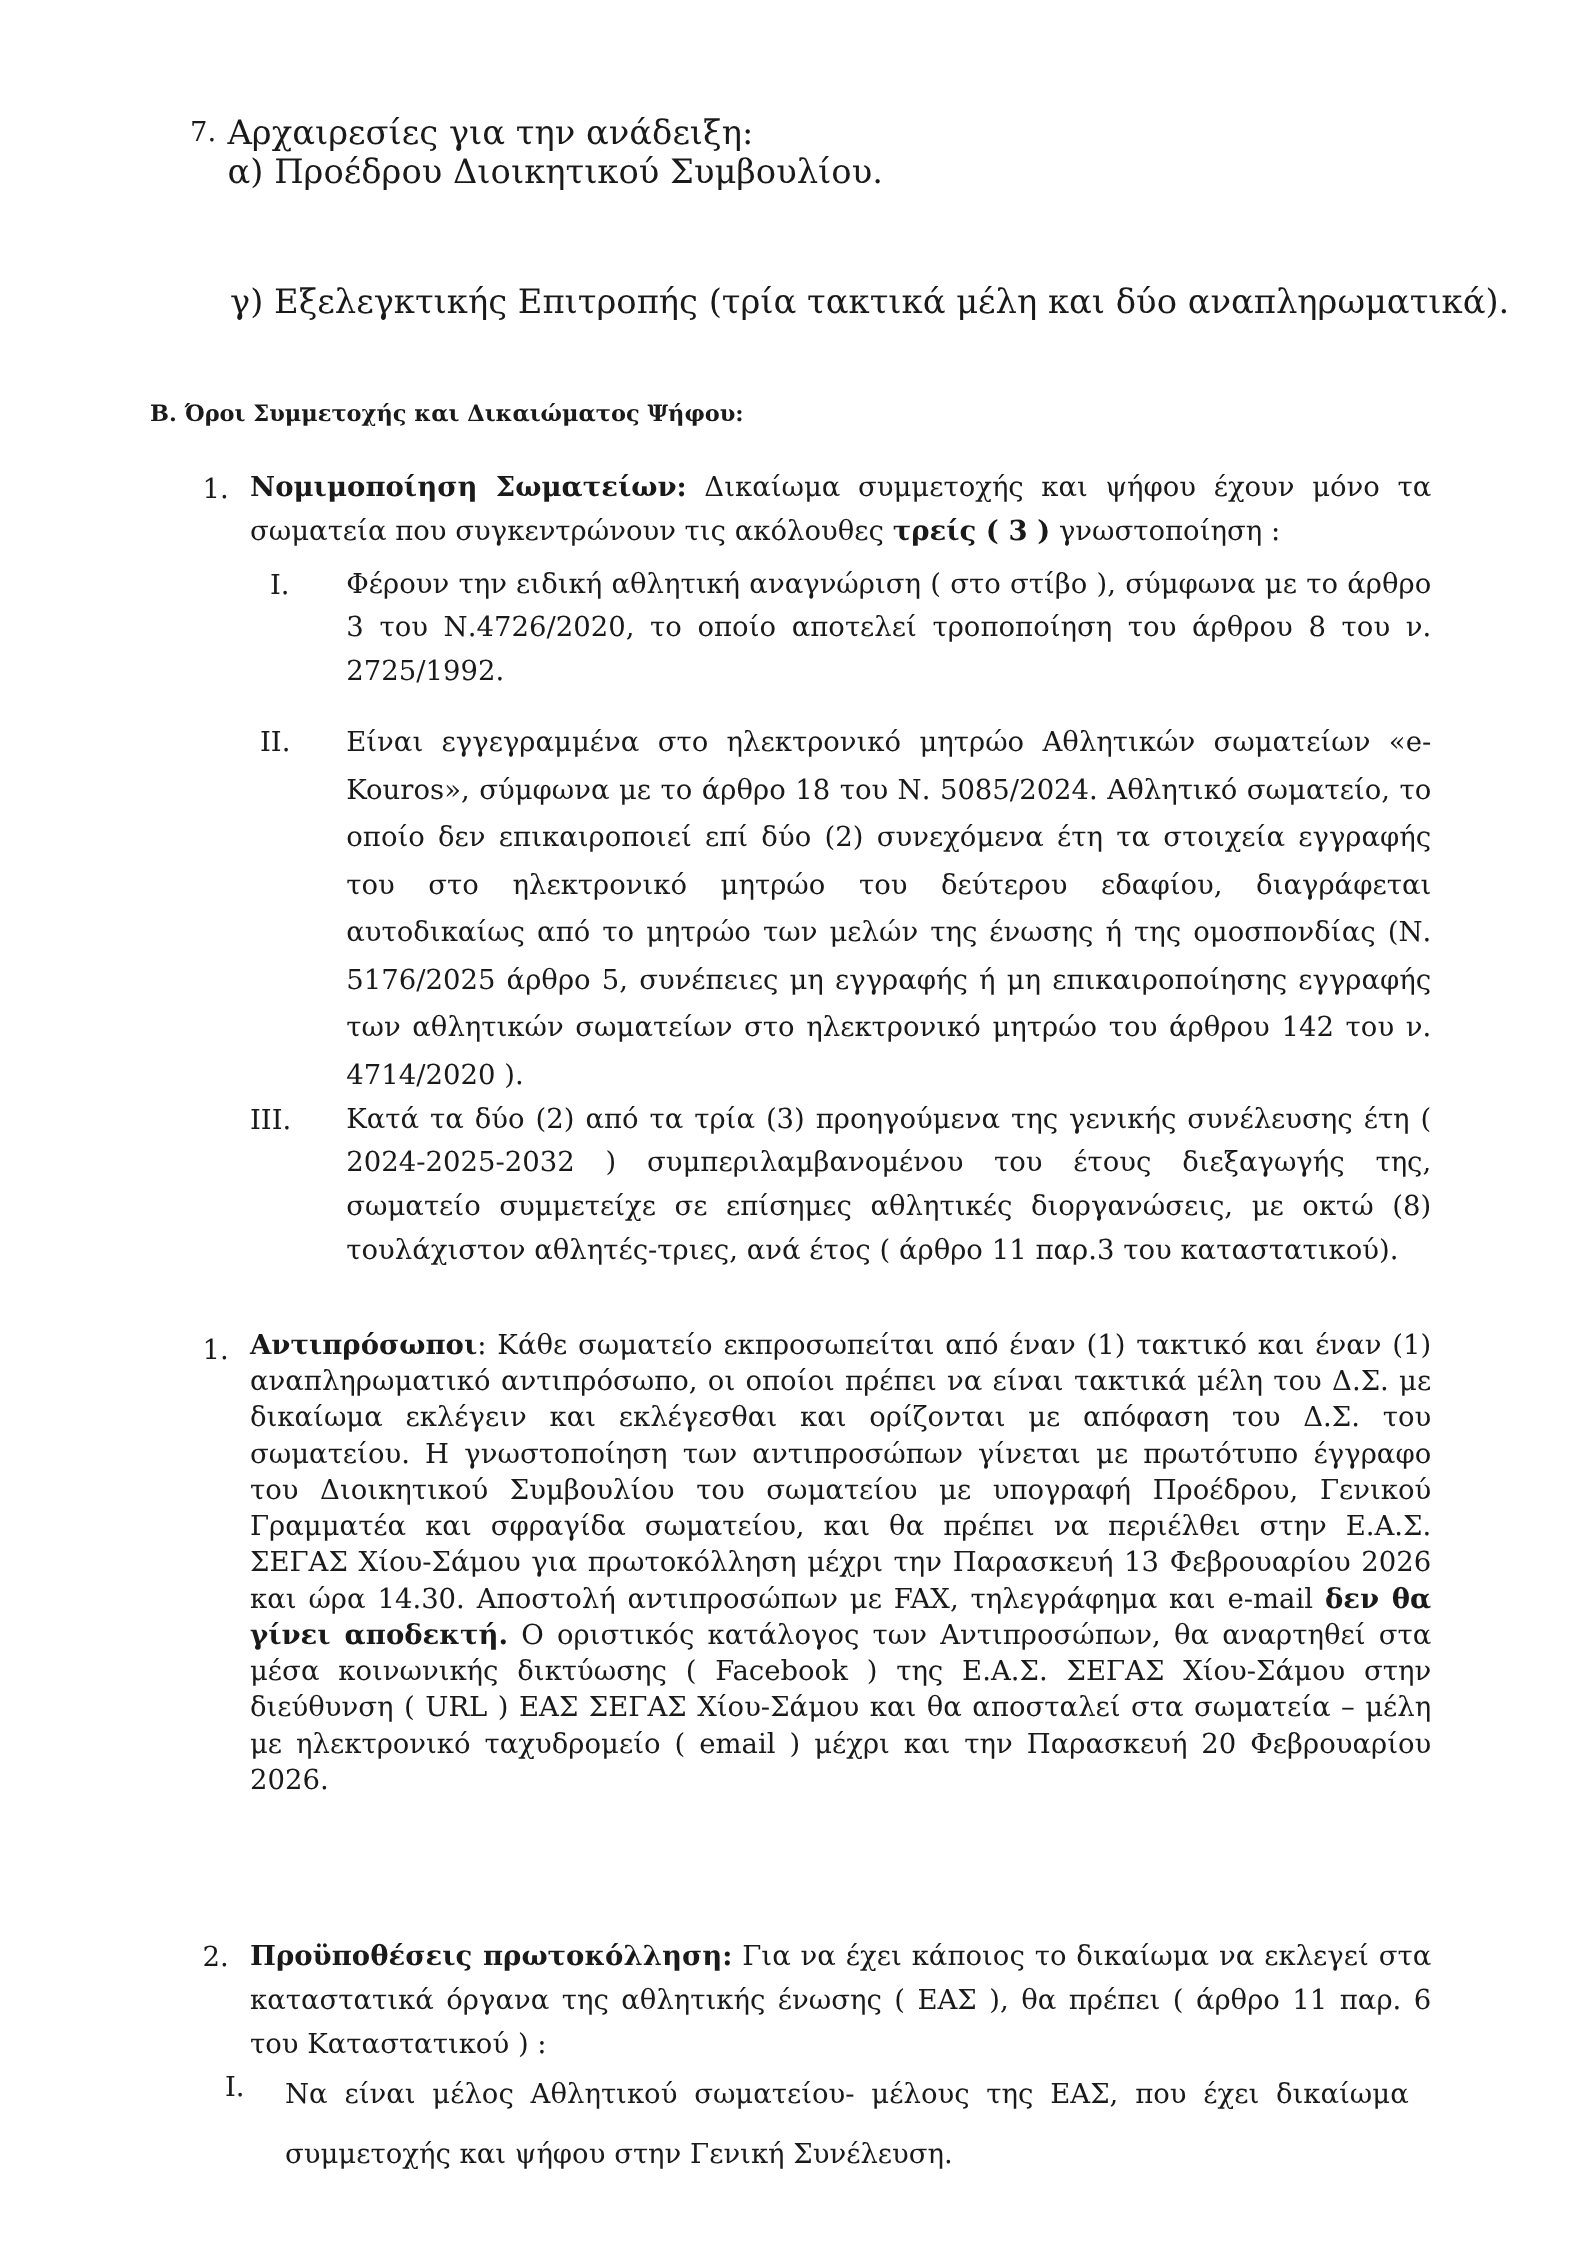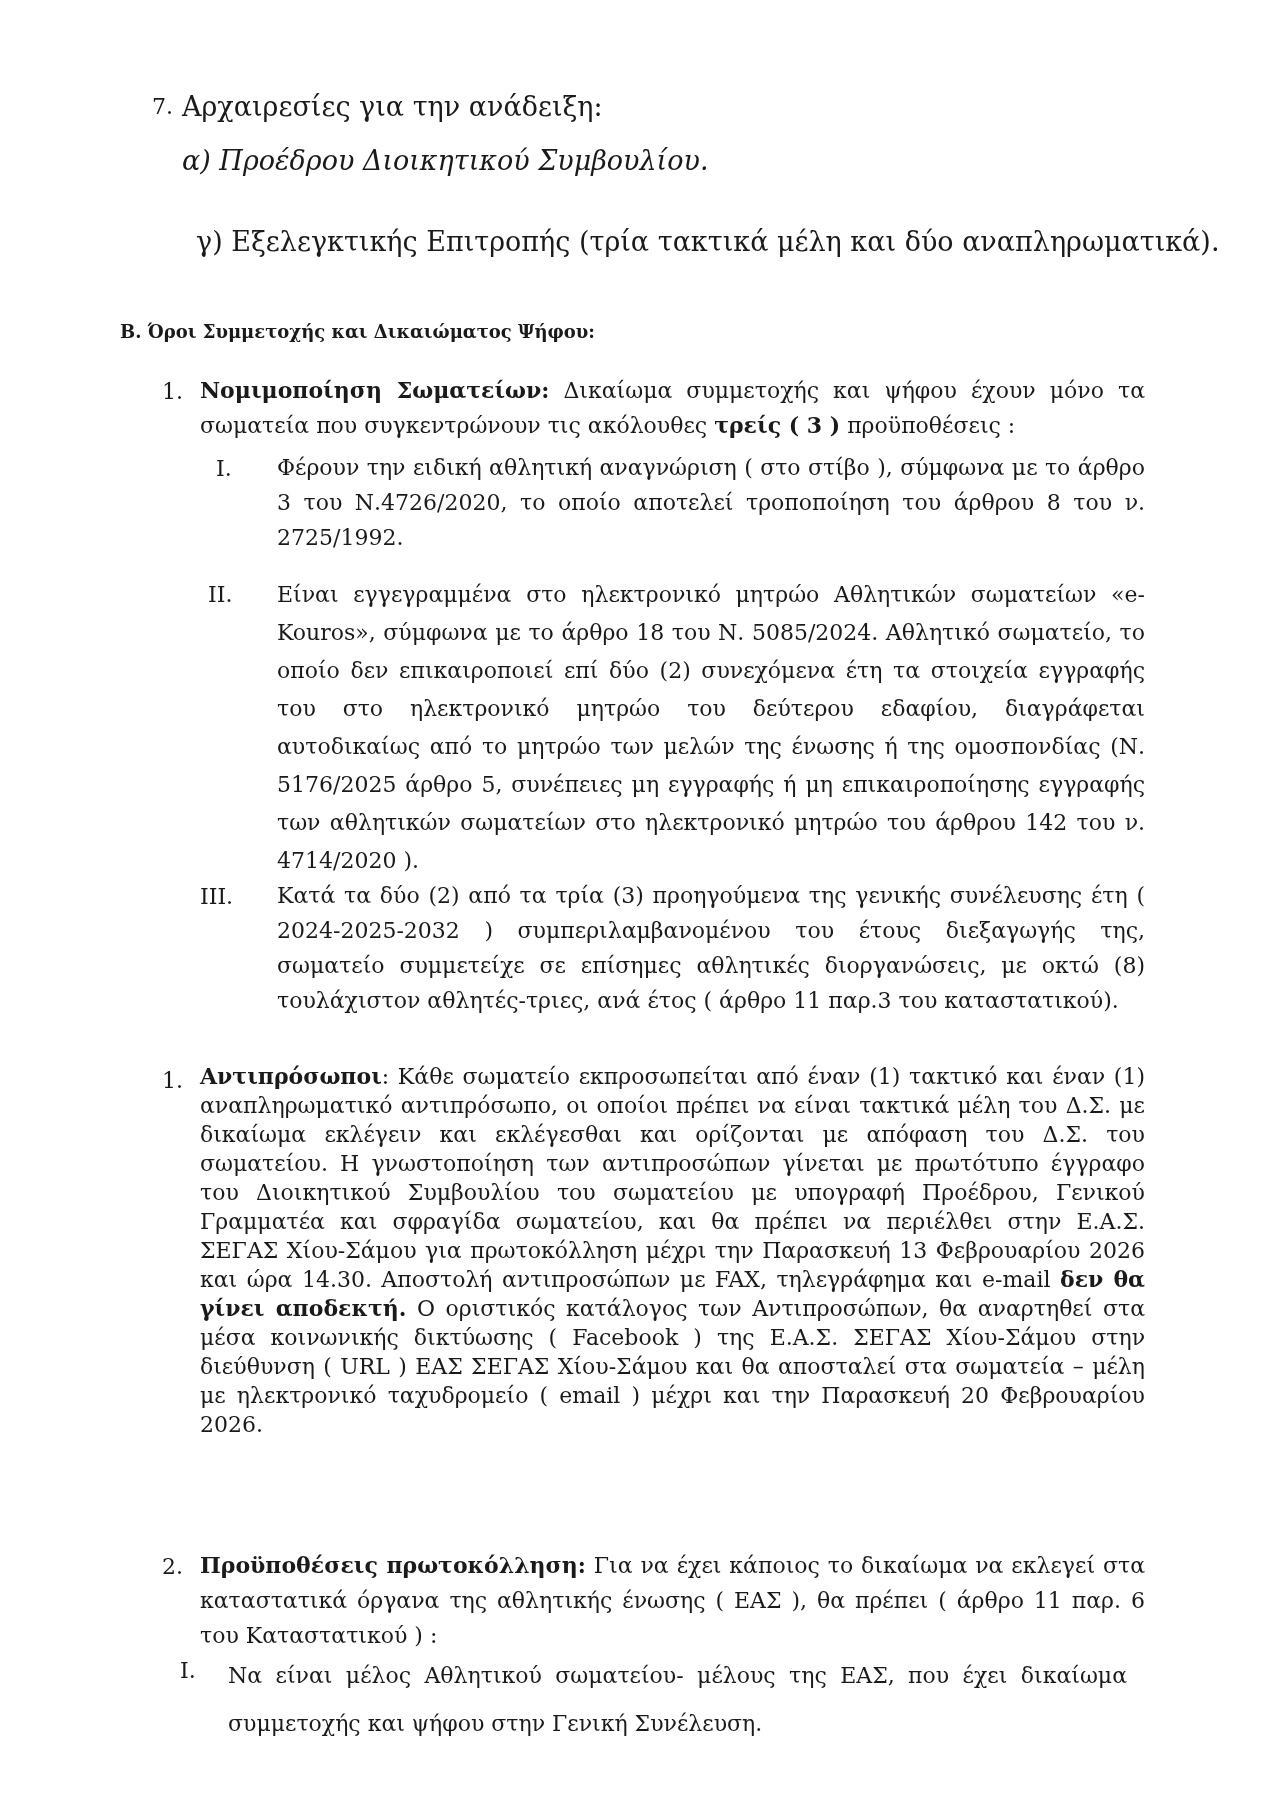--- a/index.html
+++ b/index.html
@@ -16,28 +16,28 @@
   .block p { margin: 0; text-align: justify; }
   .heading { position: absolute; font-size: 18px; font-weight: bold; line-height: 38px; }
 </style>
 </head>
 <body>
 
 <div class="page">
 
   <span class="num" style="left:152px; top:88px;">7.</span>
   <span class="line" style="left:182px; top:88px;">Αρχαιρεσίες για την ανάδειξη:</span>
-  <span class="line" style="left:182px; top:142px;font-style:italic;">α) Προέδρου Διοικητικού Συμβουλίου.</span>
-  <span class="line" style="left:196px; top:223px;">γ) Εξελεγκτικής Επιτροπής (τρία τακτικά μέλη και δύο αναπληρωματικά).</span>
+  <span class="line" style="left:182px; top:119px;">α) Προέδρου Διοικητικού Συμβουλίου.</span>
+  <span class="line" style="left:184px; top:223px;">γ) Εξελεγκτικής Επιτροπής (τρία τακτικά μέλη και δύο αναπληρωματικά).</span>
 
   <span class="heading" style="left:120px; top:313px;">Β. Όροι Συμμετοχής και Δικαιώματος Ψήφου:</span>
 
   <span class="num" style="left:162px; top:373px;">1.</span>
   <div class="block" style="left:200px; top:373px; width:945px; line-height:34px;">
-    <p><span class="b">Νομιμοποίηση Σωματείων:</span><span> Δικαίωμα συμμετοχής και ψήφου έχουν μόνο τα σωματεία που συγκεντρώνουν τις ακόλουθες </span><span class="b">τρείς ( 3 )</span><span>  προϋποθέσεις :</span></p>
+    <p><span class="b">Νομιμοποίηση Σωματείων:</span><span> Δικαίωμα συμμετοχής και ψήφου έχουν μόνο τα σωματεία που συγκεντρώνουν τις ακόλουθες </span><span class="b">τρείς ( 3 )</span><span>  γνωστοποίηση :</span></p>
   </div>
 
   <span class="num" style="left:216px; top:450px;">I.</span>
   <div class="block" style="left:277px; top:450px; width:868px; line-height:35px;">
     <p>Φέρουν την ειδική αθλητική αναγνώριση ( στο στίβο ), σύμφωνα με το άρθρο 3 του Ν.4726/2020, το οποίο αποτελεί τροποποίηση του άρθρου 8 του ν. 2725/1992.</p>
   </div>
 
   <span class="num" style="left:208px; top:576px;">II.</span>
   <div class="block" style="left:277px; top:576px; width:868px; line-height:38px;">
     <p>Είναι εγγεγραμμένα στο ηλεκτρονικό μητρώο Αθλητικών σωματείων «e-Kouros», σύμφωνα με το άρθρο 18 του Ν. 5085/2024. Αθλητικό σωματείο, το οποίο δεν επικαιροποιεί επί δύο (2) συνεχόμενα έτη τα στοιχεία εγγραφής του στο ηλεκτρονικό μητρώο του δεύτερου εδαφίου, διαγράφεται αυτοδικαίως από το μητρώο των μελών της ένωσης ή της ομοσπονδίας (Ν. 5176/2025 άρθρο 5, συνέπειες μη εγγραφής ή μη επικαιροποίησης εγγραφής των αθλητικών σωματείων στο ηλεκτρονικό μητρώο του άρθρου 142 του ν. 4714/2020 ).</p>

